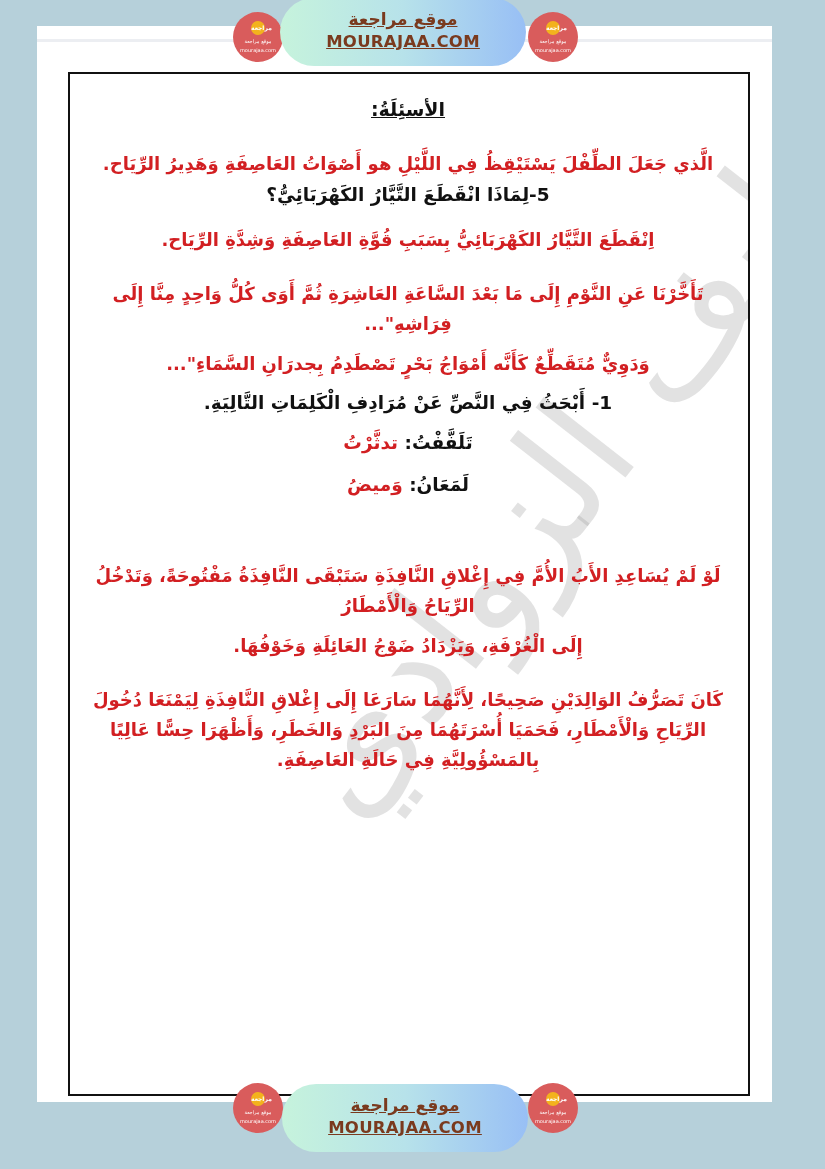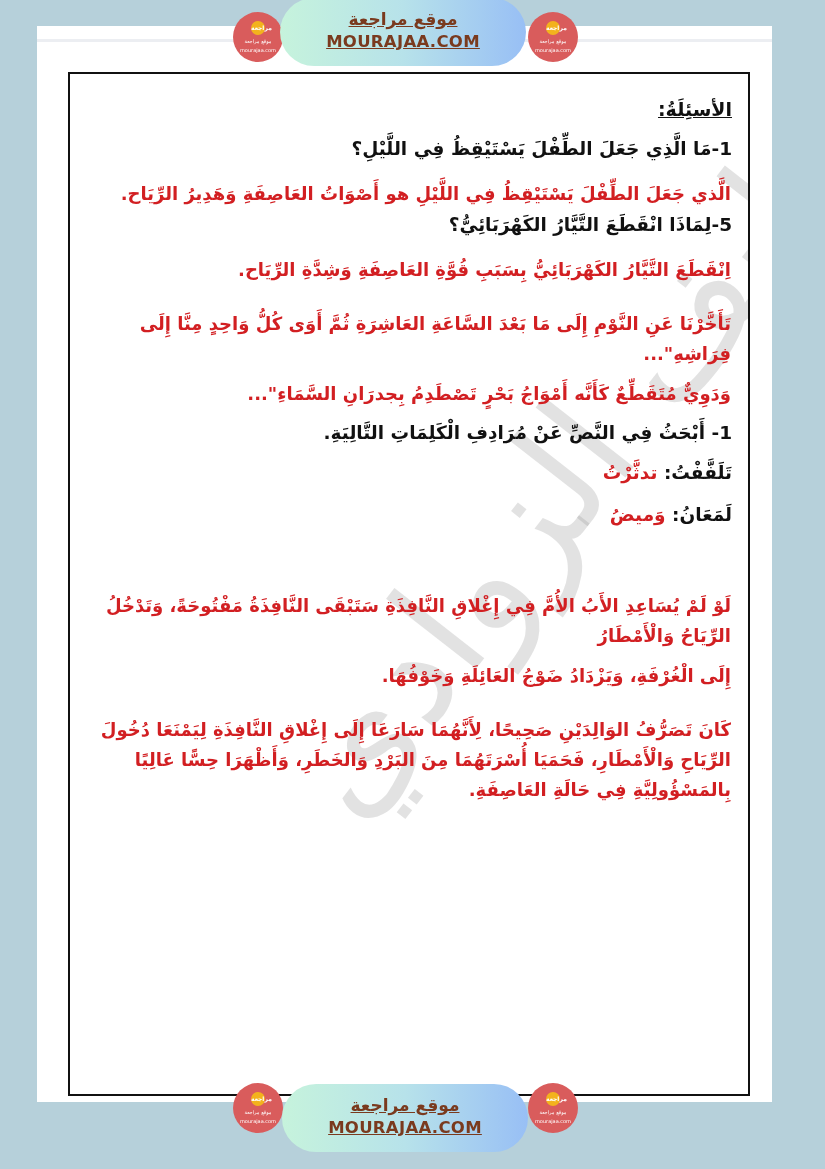--- a/index.html
+++ b/index.html
@@ -1,21 +1,21 @@
 <!DOCTYPE html>
 <html><head>
 <meta charset="utf-8">
 <style>
   html,body{margin:0;padding:0;}
   body{width:825px;height:1169px;position:relative;overflow:hidden;background:#b6d0da;font-family:"DejaVu Sans",sans-serif;}
   .paper{position:absolute;left:37px;top:26px;width:735px;height:1076px;background:#ffffff;}
   .paper-line{position:absolute;left:37px;top:39px;width:735px;height:3px;background:#eceef2;}
   .frame{position:absolute;left:68px;top:72px;width:682px;height:1024px;border:2px solid #111;background:#fff;box-sizing:border-box;overflow:hidden;}
   .watermark{position:absolute;left:120px;top:380px;width:640px;text-align:center;font-family:"DejaVu Serif",serif;font-size:150px;color:rgba(150,150,150,0.28);transform:rotate(-52deg);transform-origin:center;white-space:nowrap;pointer-events:none;}
-  .content{position:absolute;left:14px;right:16px;top:24px;direction:rtl;text-align:right;font-family:"DejaVu Sans",sans-serif;}
+  .content{position:absolute;left:14px;right:16px;top:24px;direction:rtl;text-align:center;font-family:"DejaVu Sans",sans-serif;}
   .heading{font-size:19px;font-weight:bold;color:#111;text-decoration:underline;margin:0 0 14px 0;}
   .q{font-size:18.5px;font-weight:bold;color:#111;line-height:30px;margin:0;}
   .a{font-size:18px;font-weight:bold;color:#d21f22;line-height:30px;margin:1px;}
   .gap-s{height:8px;}
   .gap-m{height:14px;}
   .gap-l{height:22px;}
   .syn{font-size:18.5px;font-weight:bold;color:#111;line-height:34px;margin:0;}
   .syn .val{color:#d21f22;}
   
   .banner{position:absolute;left:280px;width:246px;height:68px;border-radius:34px;background:linear-gradient(90deg,#c6f3dc 0%,#b7e2ea 50%,#98bff5 100%);text-align:center;}
@@ -46,21 +46,20 @@
   <span class="badge">مراجعة</span>
   <span class="cap">موقع مراجعة</span>
   <span class="cap">mourajaa.com</span>
 </div>
 
 <div class="frame">
   <div class="watermark">لطيف الزوادي</div>
   <div class="content">
     <p class="heading">الأسئِلَةُ:</p>
 
-    <p class="q">1-مَا الَّذِي جَعَلَ الطِّفْلَ يَسْتَيْقِظُ فِي اللَّيْلِ؟</p>
     <div class="gap-m"></div>
     <p class="a">الَّذي جَعَلَ الطِّفْلَ يَسْتَيْقِظُ فِي اللَّيْلِ هو أَصْوَاتُ العَاصِفَةِ وَهَدِيرُ الرِّيَاح.</p>
     <p class="q">5-لِمَاذَا انْقَطَعَ التَّيَّارُ الكَهْرَبَائِيُّ؟</p>
     <div class="gap-m"></div>
     <p class="a">اِنْقَطَعَ التَّيَّارُ الكَهْرَبَائِيُّ بِسَبَبِ قُوَّةِ العَاصِفَةِ وَشِدَّةِ الرِّيَاح.</p>
     <div class="gap-m"></div>
 
     <div class="gap-s"></div>
     <p class="a">تَأَخَّرْنَا عَنِ النَّوْمِ إِلَى مَا بَعْدَ السَّاعَةِ العَاشِرَةِ ثُمَّ أَوَى كُلُّ وَاحِدٍ مِنَّا إِلَى فِرَاشِهِ"...</p>
     <div class="gap-s"></div>

